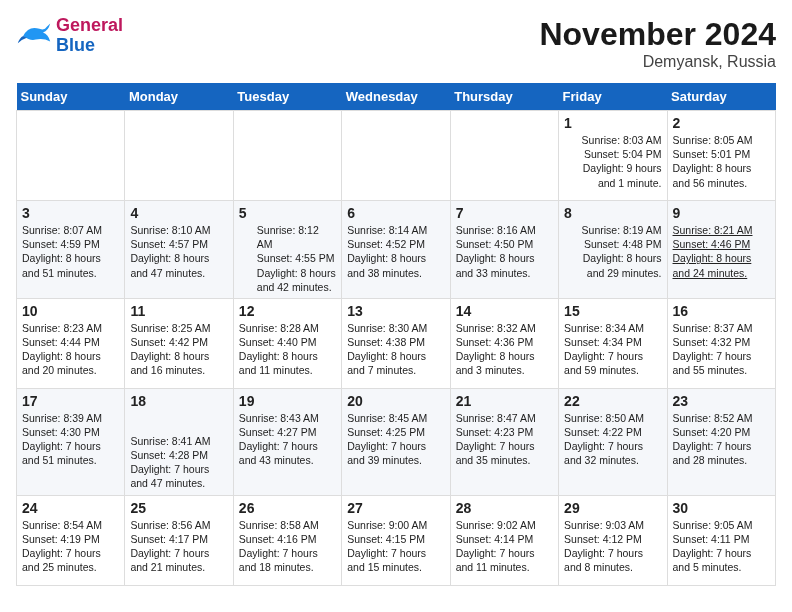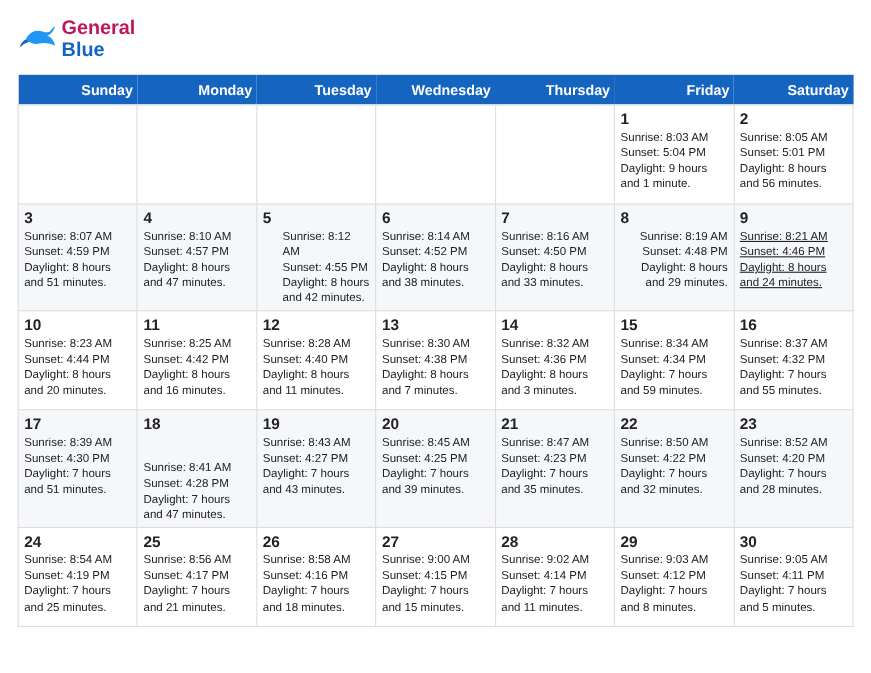--- a/index.html
+++ b/index.html
@@ -50,21 +50,21 @@
       width: 100%;
       border-collapse: collapse;
       table-layout: fixed;
     }
     th {
       background: #1565C0;
       color: #fff;
       font-size: 13px;
       font-weight: bold;
       padding: 6px 4px;
-      text-align: right;
+      text-align: left;
     }
     td {
       vertical-align: top;
       border: 1px solid #ddd;
       padding: 4px 5px;
       font-size: 11px;
       color: #222;
       height: 90px;
     }
     tr:nth-child(even) td {
@@ -99,20 +99,24 @@
     </svg>
     <div>
       <div class="logo-text">
         <span>General</span>
       </div>
       <div class="logo-text">
         <span style="color:#1565C0">Blue</span>
       </div>
     </div>
   </div>
+  <div class="title-block">
+    <div class="month-title">November 2024</div>
+    <div class="location">Demyansk, Russia</div>
+  </div>
 </div>
 
 <table>
   <thead>
     <tr>
     <th>Sunday</th>
         <th>Monday</th>
         <th>Tuesday</th>
         <th>Wednesday</th>
         <th>Thursday</th>
@@ -122,21 +126,21 @@
   </thead>
   <tbody id="calendar-body">
   <tr>
         <td class="empty-cell"></td>
         <td class="empty-cell"></td>
         <td class="empty-cell"></td>
         <td class="empty-cell"></td>
         <td class="empty-cell"></td>
         <td>
           <span class="day-num">1</span>
-          <div class="cell-info" style="white-space: pre-line;">Sunrise: 8:03 AM
+          <div class="cell-info" style="white-space: pre-line; text-align: right;">Sunrise: 8:03 AM
 Sunset: 5:04 PM
 Daylight: 9 hours
 and 1 minute.</div>
         </td>
         <td>
           <span class="day-num">2</span>
           <div class="cell-info" style="white-space: pre-line;">Sunrise: 8:05 AM
 Sunset: 5:01 PM
 Daylight: 8 hours
 and 56 minutes.</div>

